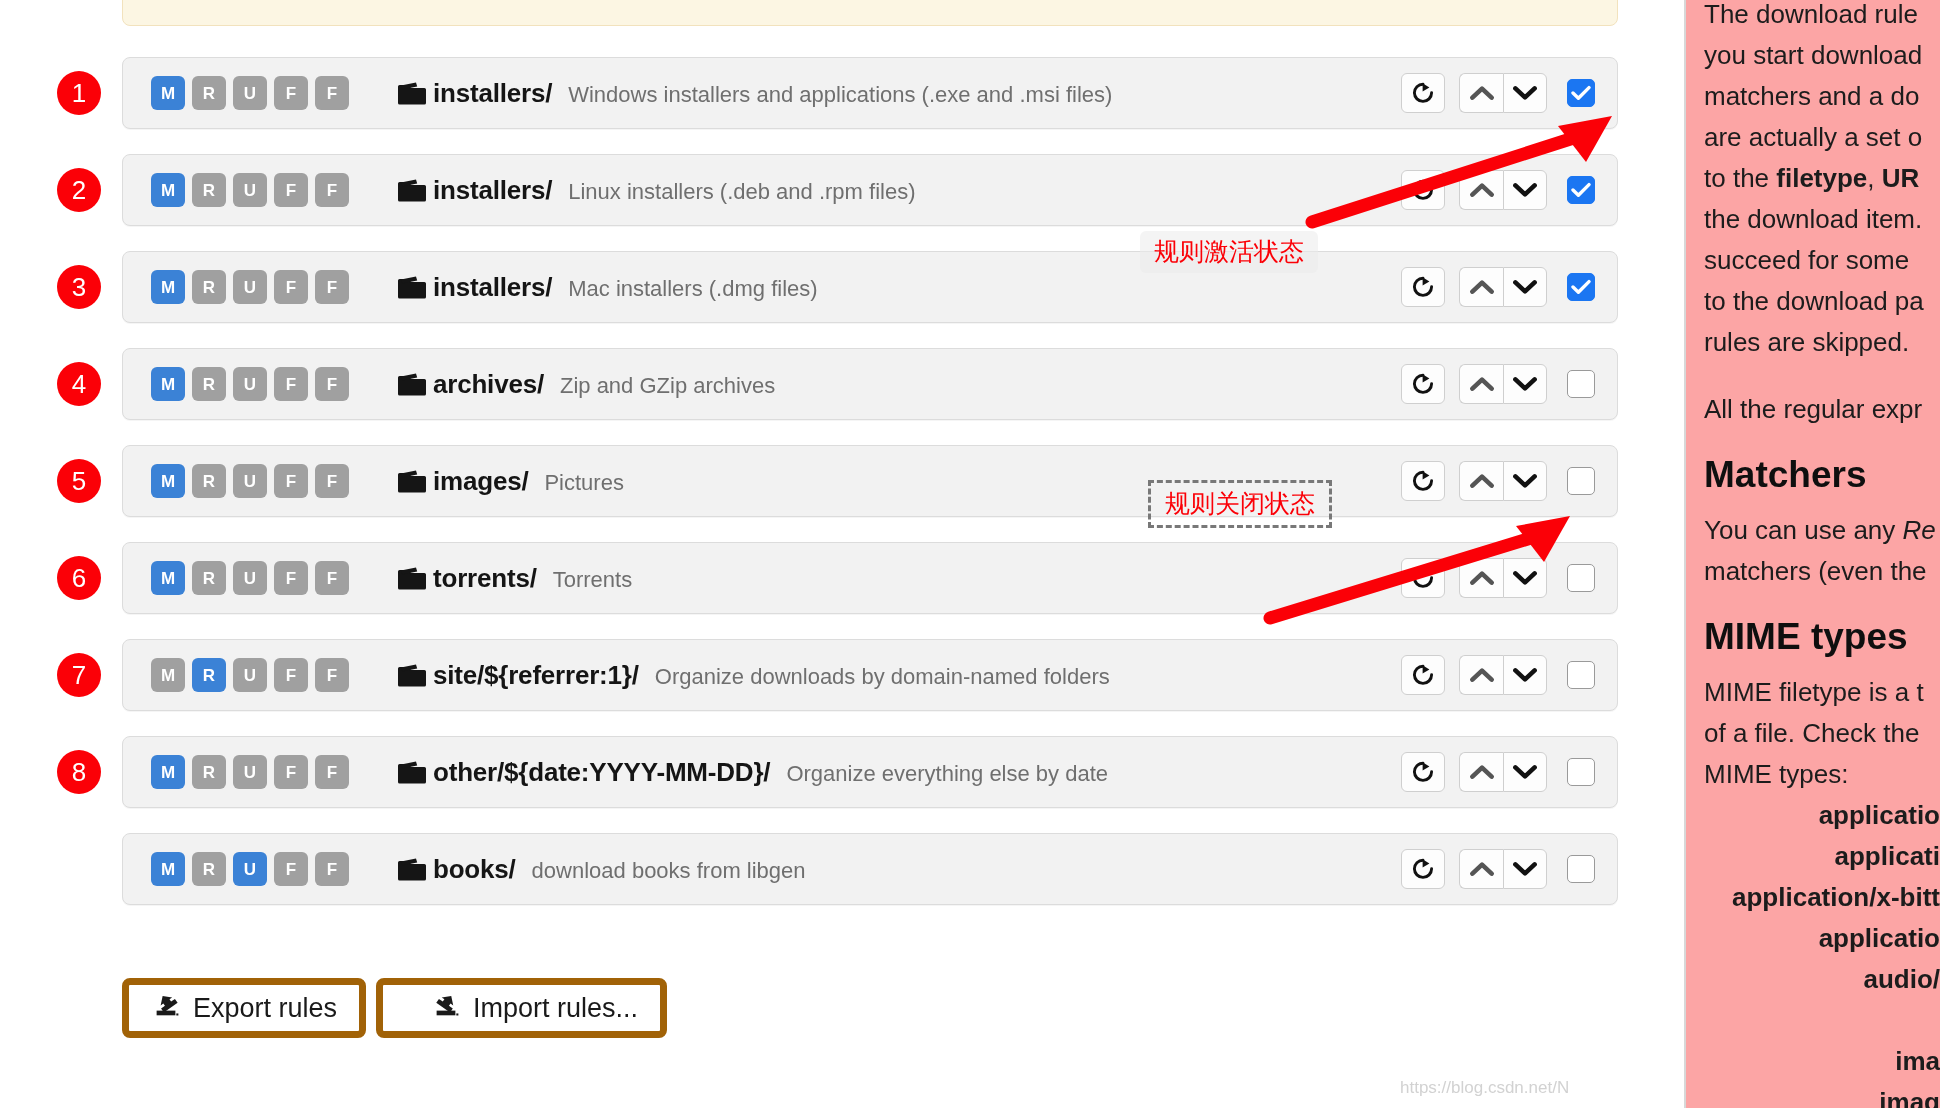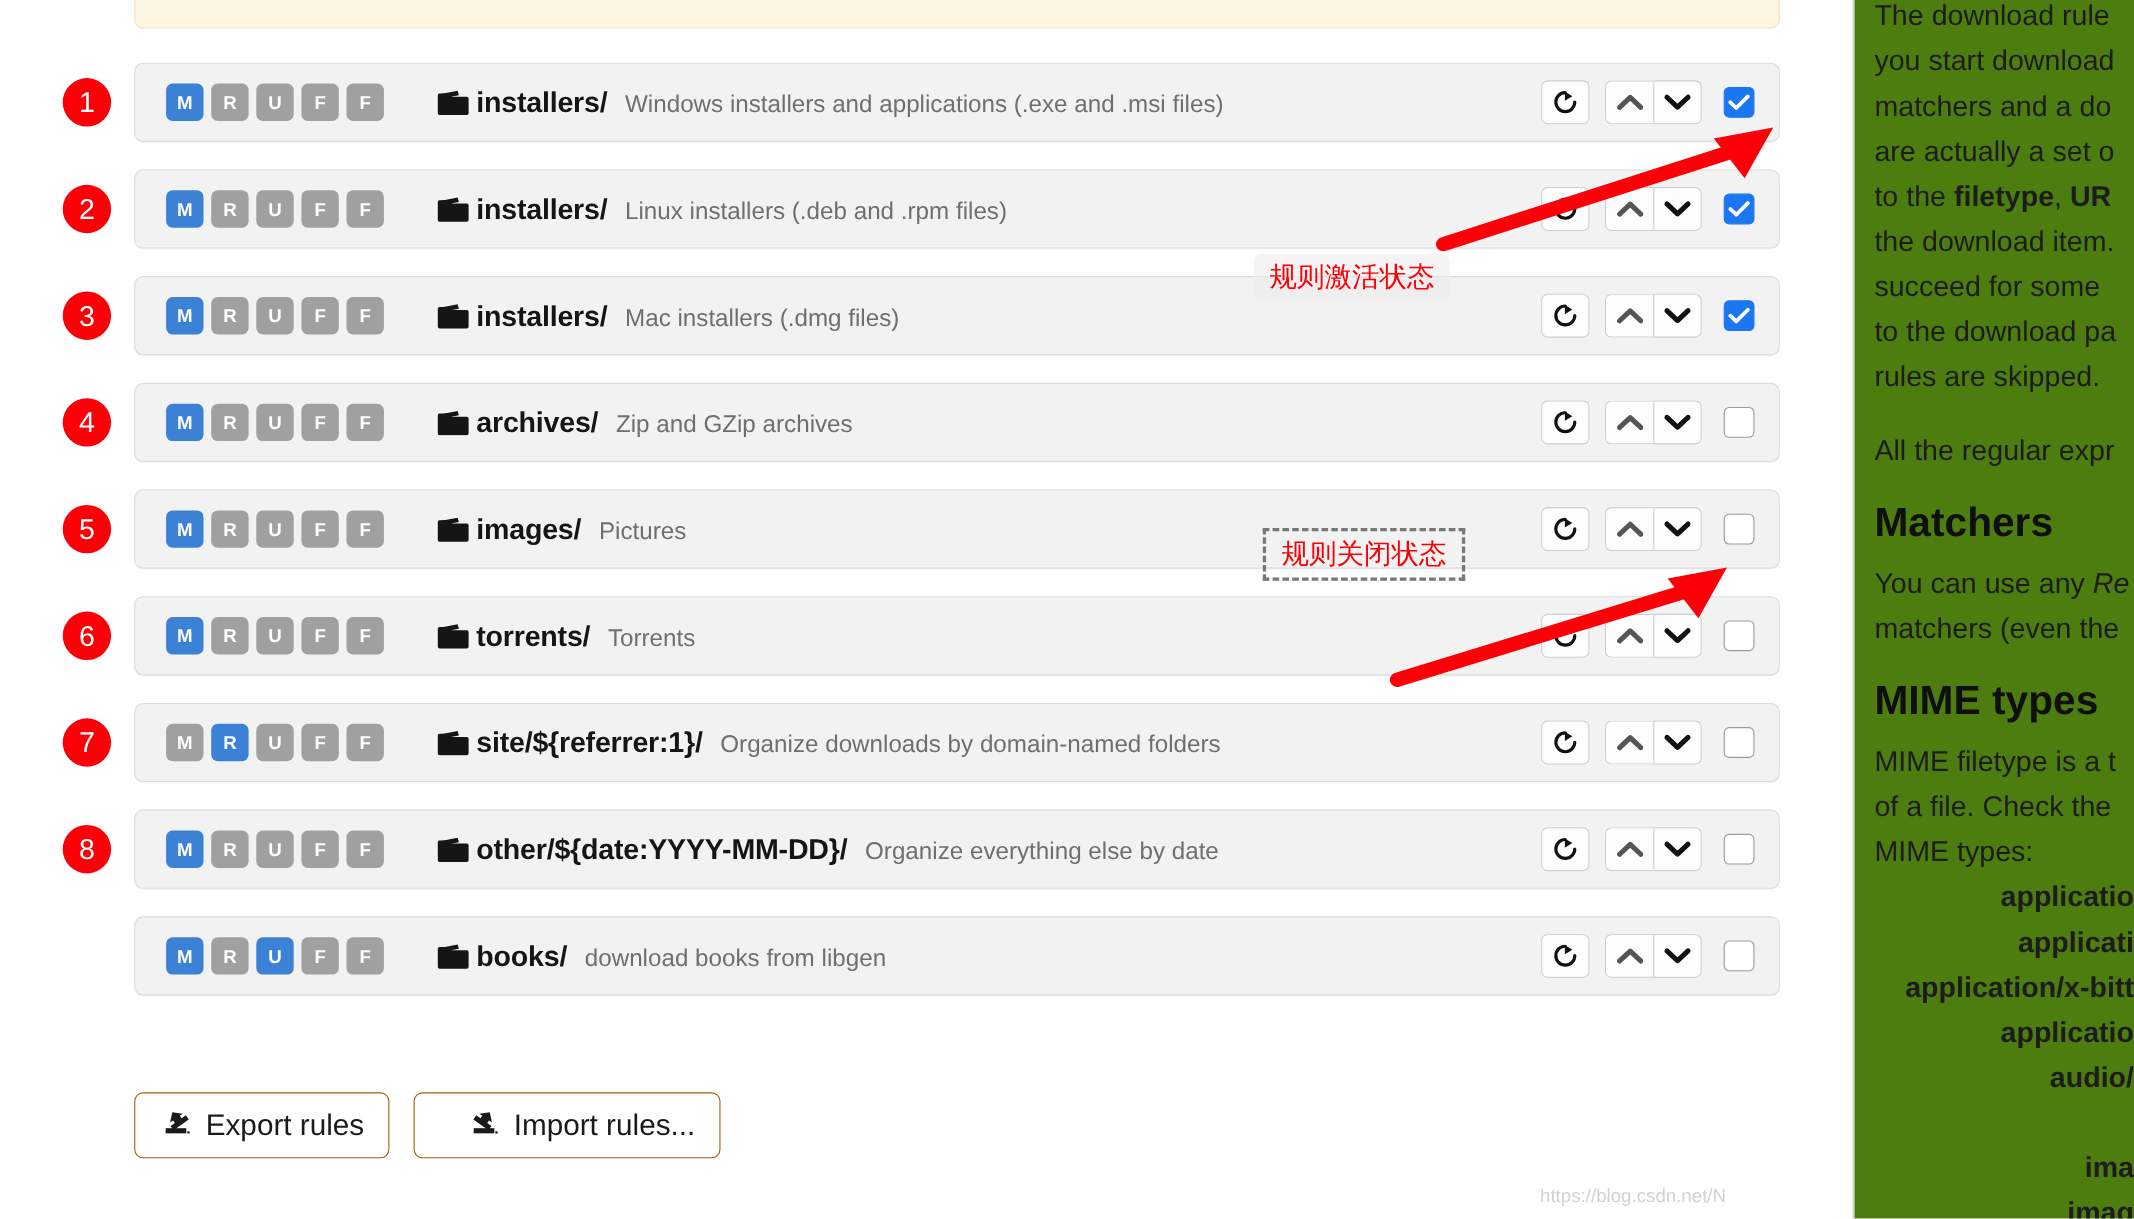--- a/index.html
+++ b/index.html
@@ -189,31 +189,30 @@
     left: 122px;
     top: 978px;
     width: 1496px;
     height: 60px;
   }
   .btn-outline {
     position: absolute;
     top: 0;
     height: 60px;
     background: #ffffff;
-    border: 1px solid #a16207;
+    border: 7px solid #a16207;
     border-radius: 8px;
     display: flex;
     align-items: center;
     justify-content: center;
     gap: 12px;
     font-size: 27px;
     color: #1a1a1a;
     box-sizing: border-box;
     padding: 0 22px;
-    margin-top: 15px;
   }
   #export-rules-button { left: 0; }
   #import-rules-button { left: 254px; padding-left: 48px; }
 
   #reset-rules-button {
     position: absolute;
     right: 0;
     top: 0;
     height: 60px;
     padding: 0 30px;
@@ -266,21 +265,21 @@
     width: 2px;
     height: 1108px;
     background: #d8d8d8;
   }
   #doc-pane {
     position: absolute;
     left: 1686px;
     top: 0;
     width: 254px;
     height: 1108px;
-    background: #4d7c0f;
+    background: #fca5a5;
     overflow: hidden;
     padding-left: 18px;
     box-sizing: border-box;
   }
   .doc-para {
     font-size: 26px;
     line-height: 41px;
     color: #1c1c1c;
     white-space: nowrap;
     margin: 0;

